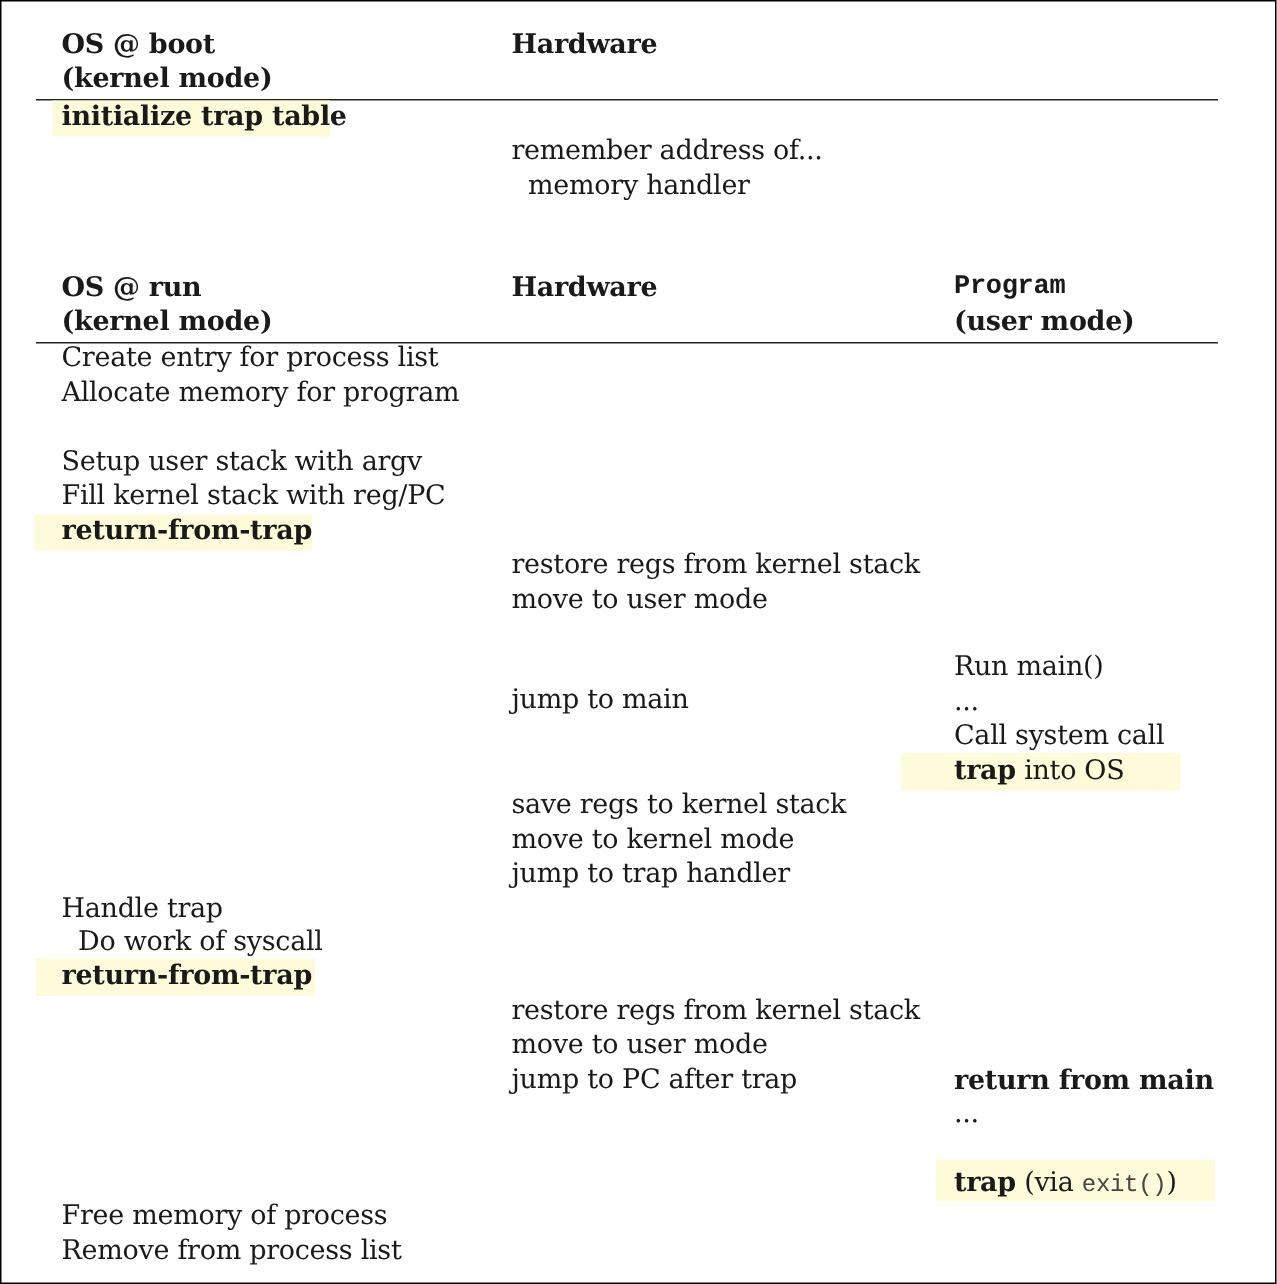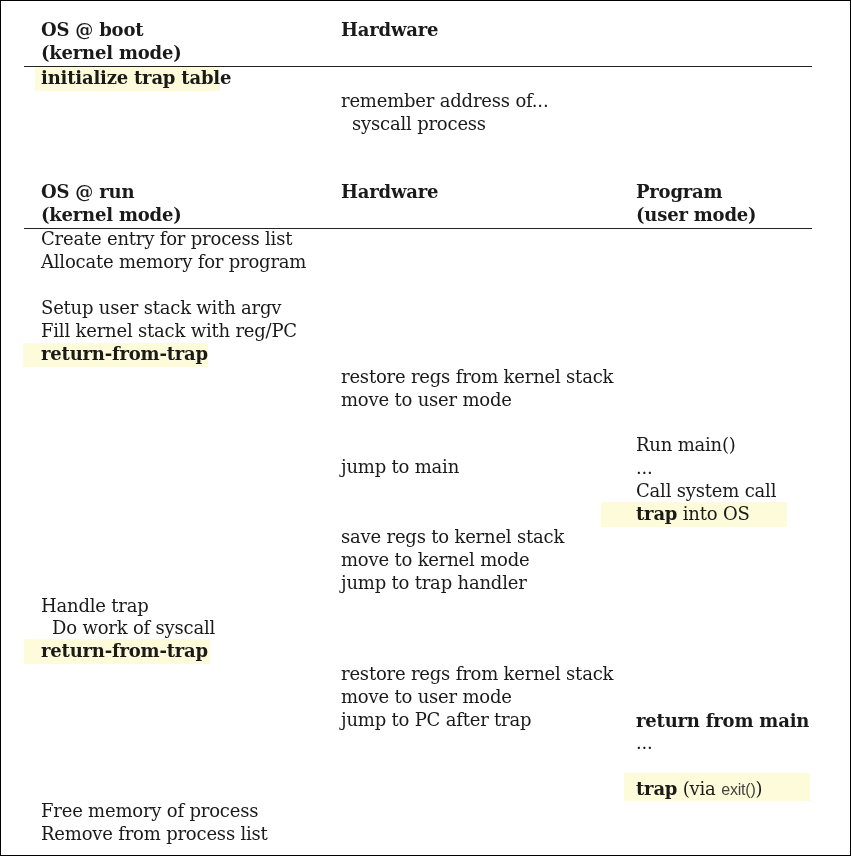--- a/index.html
+++ b/index.html
@@ -11,42 +11,42 @@
   .t {
     position: absolute; white-space: pre;
     font-family: "DejaVu Serif", "Liberation Serif", serif;
     font-size: 18px; line-height: 23px; color: #1a1a1a;
     letter-spacing: -0.2px;
     text-align: center;
   }
   .b { font-weight: bold; }
   .hl { position: absolute; background: #fdfbd9; }
   .rule { position: absolute; height: 1px; background: #222; }
-  .mono { font-family: Liberation Sans, sans-serif; font-size: 16px; color: #444; }
+  .mono { font-family: Liberation Mono, monospace; font-size: 16px; color: #444; }
 </style>
 </head>
 <body>
 
 <div id="frame">
 
   <div class="t b" style="left:40px;top:17px;">OS @ boot</div>
   <div class="t b" style="left:40px;top:40px;">(kernel mode)</div>
   <div class="t b" style="left:340px;top:17px;">Hardware</div>
   <div class="rule" style="left:23px;top:65px;width:788px;"></div>
 
   <div class="hl" style="left: 34px; top: 66px; width: 185px; height: 24px; background: rgb(253, 251, 217);"></div>
   <div class="t b" style="left:40px;top:65px;">initialize trap table</div>
 
   <div class="t" style="left:340px;top:88px;">remember address of...</div>
-  <div class="t" style="left:340px;top:111px;">  syscall process</div>
+  <div class="t" style="left:340px;top:111px;">  memory handler</div>
 
   <div class="t b" style="left:40px;top:179px;">OS @ run</div>
   <div class="t b" style="left:40px;top:202px;">(kernel mode)</div>
   <div class="t b" style="left:340px;top:179px;">Hardware</div>
-  <div class="t b" style="left:635px;top:179px;">Program</div>
+  <div class="t b" style="left:635px;top:179px;font-family:Liberation Mono, monospace;">Program</div>
   <div class="t b" style="left:635px;top:202px;">(user mode)</div>
   <div class="rule" style="left:23px;top:227px;width:788px;"></div>
 
   <div class="t" style="left:40px;top:226px;">Create entry for process list</div>
   <div class="t" style="left:40px;top:249px;">Allocate memory for program</div>
   <div class="t" style="left:40px;top:295px;">Setup user stack with argv</div>
   <div class="t" style="left:40px;top:318px;">Fill kernel stack with reg/PC</div>
   <div class="hl" style="left: 22px; top: 342px; width: 185px; height: 24px; background: rgb(253, 251, 217);"></div>
   <div class="t b" style="left:40px;top:341px;">return-from-trap</div>
 

